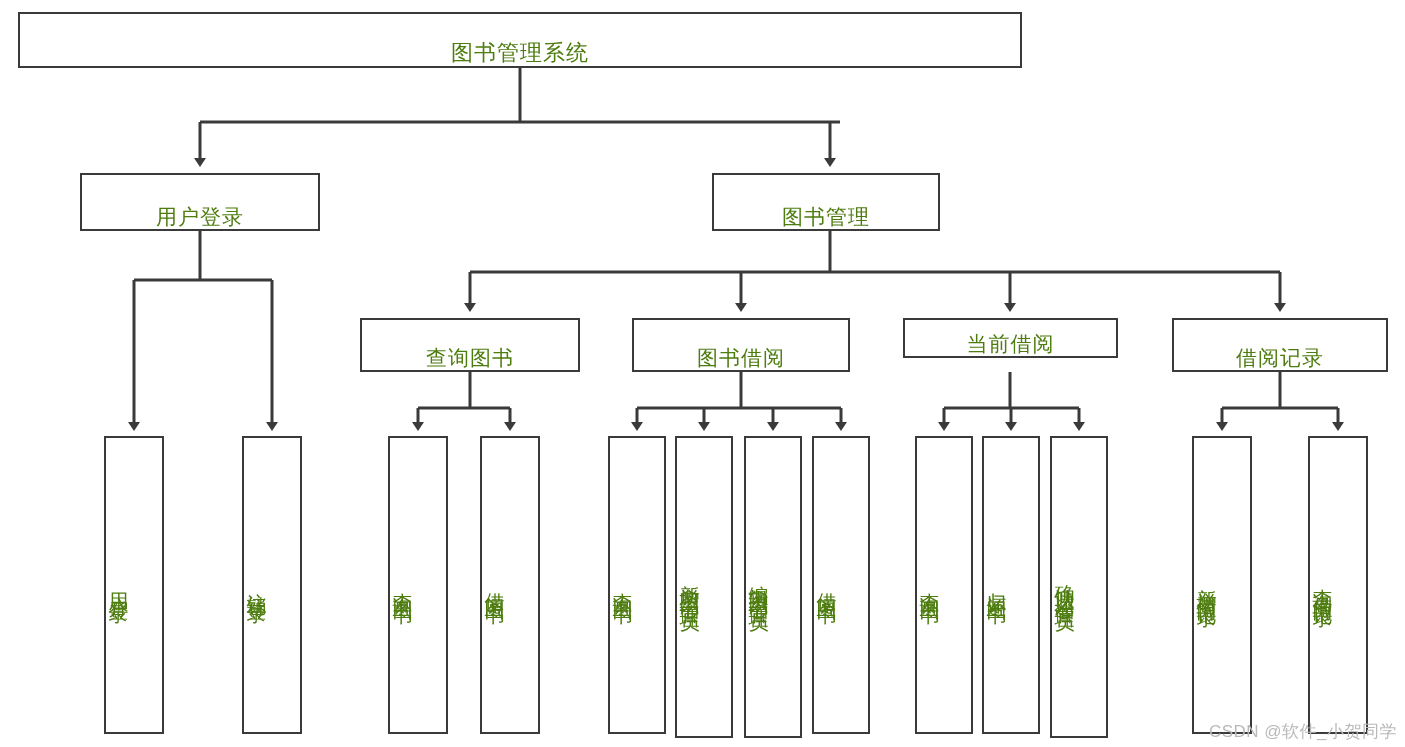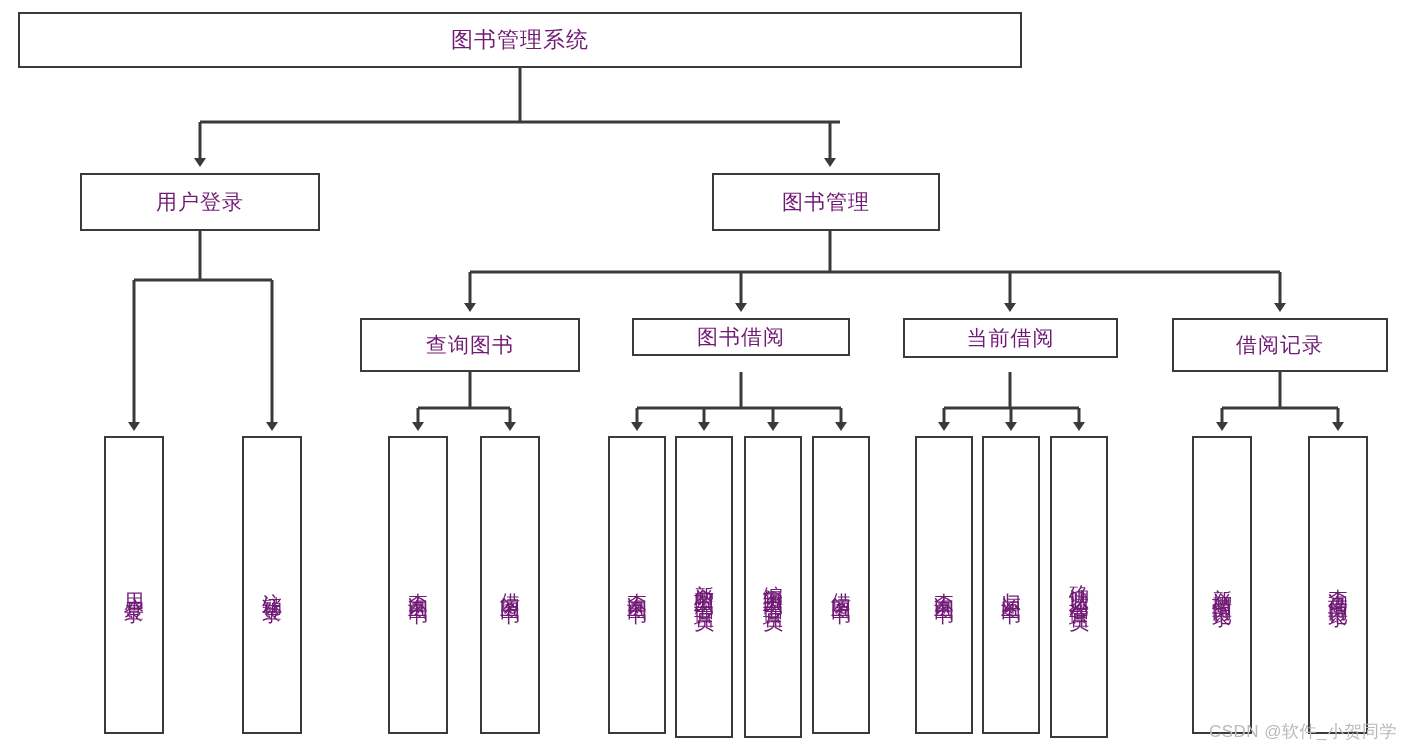--- a/index.html
+++ b/index.html
@@ -24,23 +24,23 @@
     width: 1405px;
     height: 747px;
     pointer-events: none;
   }
   .node {
     position: absolute;
     box-sizing: border-box;
     border: 2.5px solid #3a3a3a;
     background: #ffffff;
     display: flex;
-    align-items: center;
+    align-items: flex-end;
     justify-content: center;
-    color: #701a75;
+    color: #4d7c0f;
   }
   .node.horizontal {
     font-size: 21px;
     letter-spacing: 1px;
     line-height: 1.2;
   }
   .node.root {
     font-size: 22px;
   }
   .node.vertical {
@@ -130,21 +130,21 @@
         <span>用户登录</span>
       </div>
       <div class="node horizontal" style="left: 712px; top: 173px; width: 228px; height: 58px;">
         <span>图书管理</span>
       </div>
     </div>
   <div>
       <div class="node horizontal" style="left: 360px; top: 318px; width: 220px; height: 54px;">
         <span>查询图书</span>
       </div>
-      <div class="node horizontal" style="left: 632px; top: 318px; width: 218px; height: 38px;">
+      <div class="node horizontal" style="left: 632px; top: 318px; width: 218px; height: 54px;">
         <span>图书借阅</span>
       </div>
       <div class="node horizontal" style="left: 903px; top: 318px; width: 215px; height: 40px;">
         <span>当前借阅</span>
       </div>
       <div class="node horizontal" style="left: 1172px; top: 318px; width: 216px; height: 54px;">
         <span>借阅记录</span>
       </div>
     </div>
   <div>

